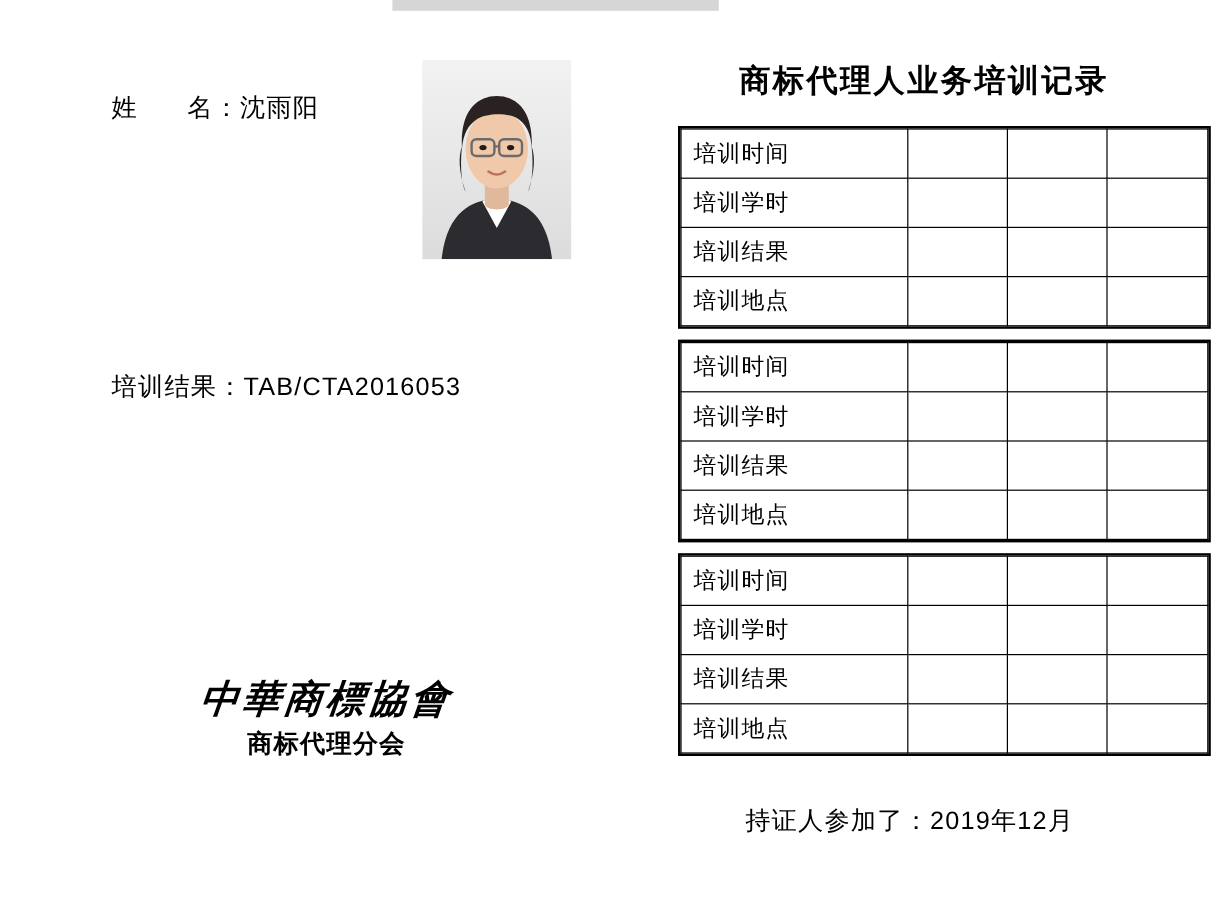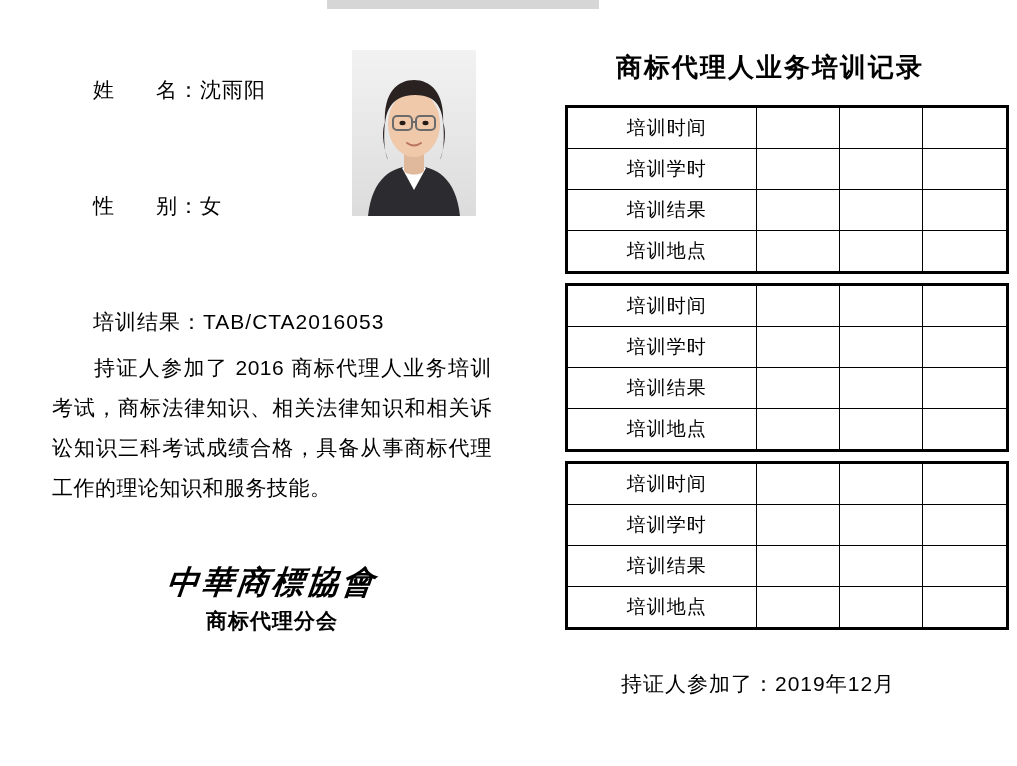--- a/index.html
+++ b/index.html
@@ -133,21 +133,20 @@
   .table-group table {
     border-collapse: collapse;
     width: 100%;
   }
   .table-group td {
     border: 1px solid #000;
     height: 40px;
     font-size: 19px;
     padding: 0 0 0 10px;
     letter-spacing: 1px;
-    text-align: center;
   }
   .table-group td.lbl { width: 196px; }
   .table-group td.c1, .table-group td.c2, .table-group td.c3 { width: 81px; }
 
   #tg0 { top: 105px; }
   #tg1 { top: 283px; }
   #tg2 { top: 461px; }
 
   .validity {
     position: absolute;
@@ -167,23 +166,20 @@
 <div class="page">
 
   <div class="top-nub"></div>
 
   <div class="left-panel">
 
     <div class="field-row field-name">
       <span>姓      名：</span><span>沈雨阳</span>
     </div>
 
-    <div class="field-row field-gender">
-      <span>性      别：</span><span>女</span>
-    </div>
 
     <div class="field-row field-cert">
       <span>培训结果：</span><span>TAB/CTA2016053</span>
     </div>
 
     <div class="photo">
       <svg width="124" height="166" viewBox="0 0 124 166" xmlns="http://www.w3.org/2000/svg">
         <defs>
           <linearGradient id="bg" x1="0" y1="0" x2="0" y2="1">
             <stop offset="0%" stop-color="#f2f2f2"></stop>
@@ -208,21 +204,20 @@
         <rect x="64" y="66" width="19" height="14" rx="4" fill="none" stroke="#6b6b6b" stroke-width="2"></rect>
         <line x1="60" y1="72" x2="64" y2="72" stroke="#6b6b6b" stroke-width="2"></line>
 
         <ellipse cx="50.5" cy="73" rx="3" ry="2.2" fill="#241a16"></ellipse>
         <ellipse cx="73.5" cy="73" rx="3" ry="2.2" fill="#241a16"></ellipse>
 
         <path d="M55 93 Q62 98 69 93" stroke="#b9735f" stroke-width="2" fill="none" stroke-linecap="round"></path>
       </svg>
     </div>
 
-    <div class="body-text">持证人参加了 2016 商标代理人业务培训考试，商标法律知识、相关法律知识和相关诉讼知识三科考试成绩合格，具备从事商标代理工作的理论知识和服务技能。</div>
 
     <div class="seal-block">
       <div class="seal-script">中華商標協會</div>
       <div class="seal-sub">商标代理分会</div>
     </div>
   </div>
 
   <div class="right-panel">
 
     <div class="right-title">商标代理人业务培训记录</div>

